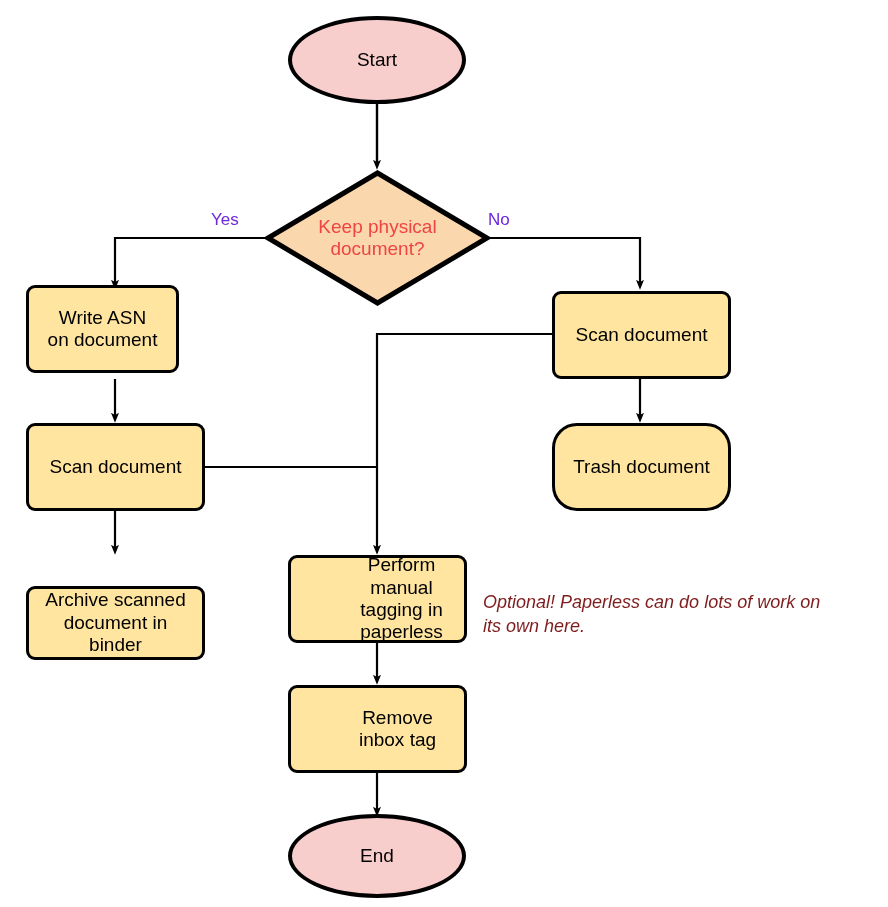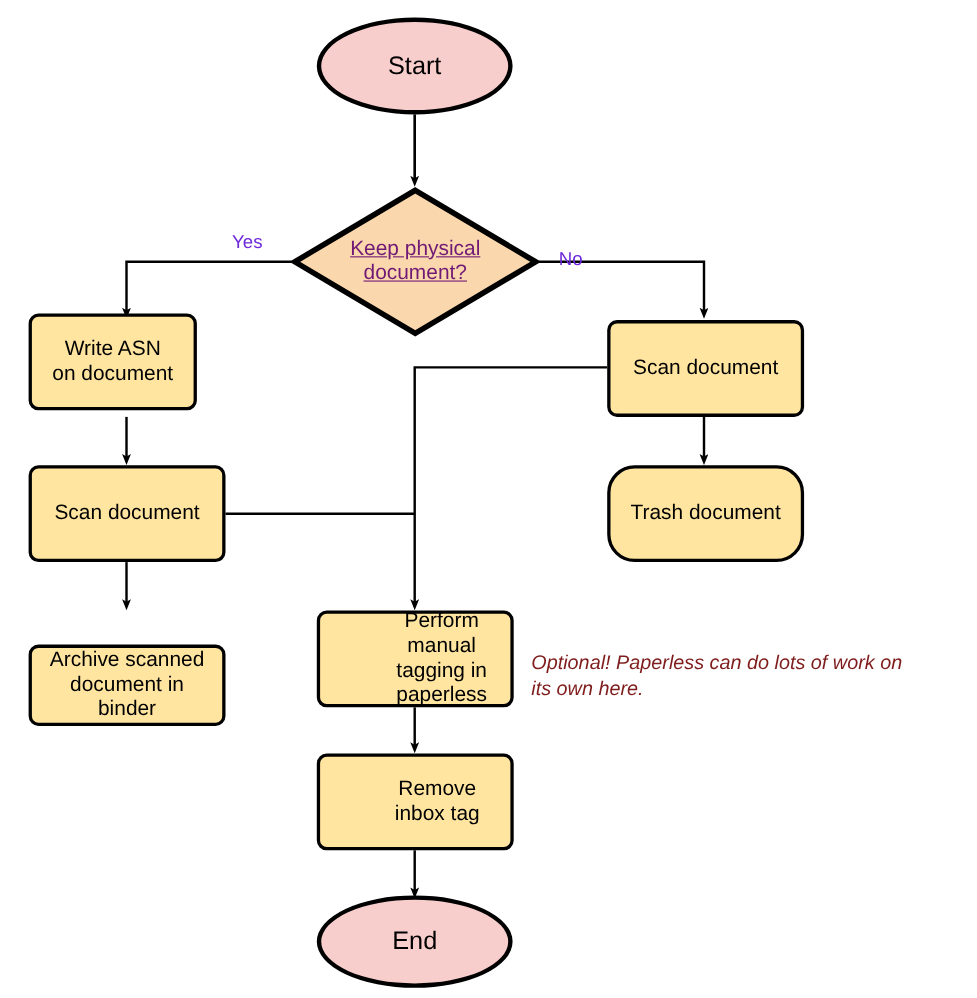--- a/index.html
+++ b/index.html
@@ -41,21 +41,21 @@
   .node-process {
     background: #ffe5a0;
     border: 3px solid #000000;
     border-radius: 9px;
     font-size: 19px;
   }
   .node-terminal {
     background: #f8cecc;
     border: 4px solid #000000;
     border-radius: 50%;
-    font-size: 23px;
+    font-size: 19px;
   }
   .node-decision-wrap {
     position: absolute;
   }
   .node-decision-wrap svg {
     position: absolute;
     left: 0;
     top: 0;
     overflow: visible;
   }
@@ -63,25 +63,24 @@
     position: absolute;
     left: 0;
     top: 0;
     width: 100%;
     height: 100%;
     display: flex;
     align-items: center;
     justify-content: center;
     text-align: center;
     font-size: 19px;
-    color: #701a75;
+    color: #ef4444;
     line-height: 1.18;
     white-space: pre-line;
     pointer-events: none;
-    text-decoration: underline;
   }
   .edge-label {
     position: absolute;
     font-size: 17px;
     color: #6d28d9;
     background: transparent;
     white-space: nowrap;
   }
   .annotation {
     position: absolute;
@@ -132,21 +131,21 @@
   <div class="node-decision-wrap" style="left:265px; top:170px; width:225px; height:136px;">
     <svg width="225" height="136" viewBox="0 0 225 136">
       <polygon points="112.5,3 222,68 112.5,133 3,68" fill="#fad7ac" stroke="#000000" stroke-width="5" stroke-linejoin="miter"></polygon>
     </svg>
     <div class="node-decision-label">Keep physical
 document?</div>
   </div>
 
   <div class="edge-label" style="left:211px; top:210px;">Yes</div>
 
-  <div class="edge-label" style="left:508px; top:210px;margin-top:16px;">No</div>
+  <div class="edge-label" style="left:488px; top:210px;">No</div>
 
   <div class="node node-process" style="left:26px; top:285px; width:153px; height:88px;">
     <span>Write ASN
 on document</span>
   </div>
 
   <div class="node node-process" style="left:26px; top:423px; width:179px; height:88px;">
     <span>Scan document</span>
   </div>
 

